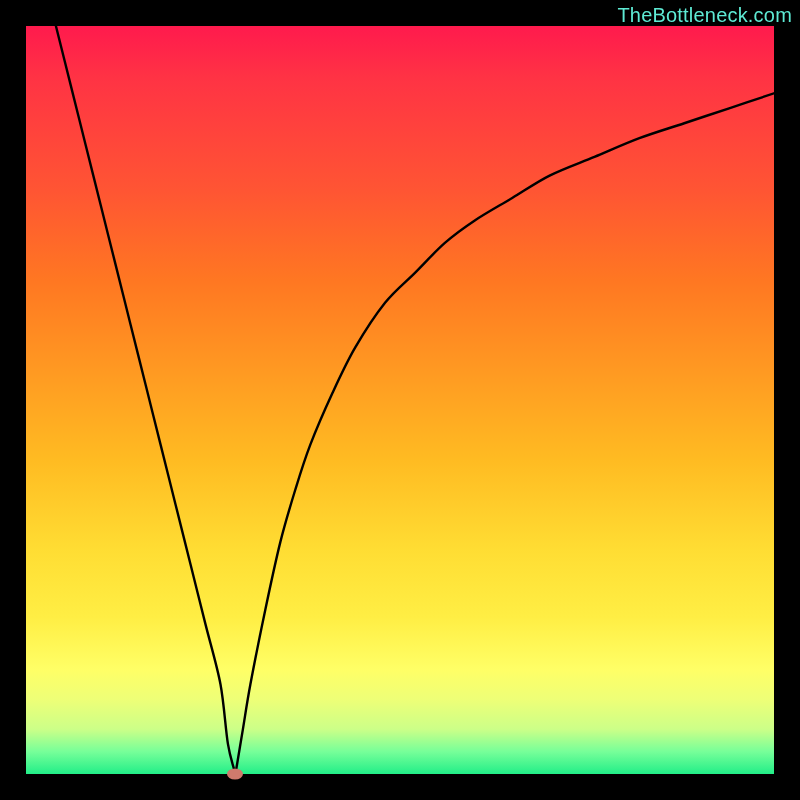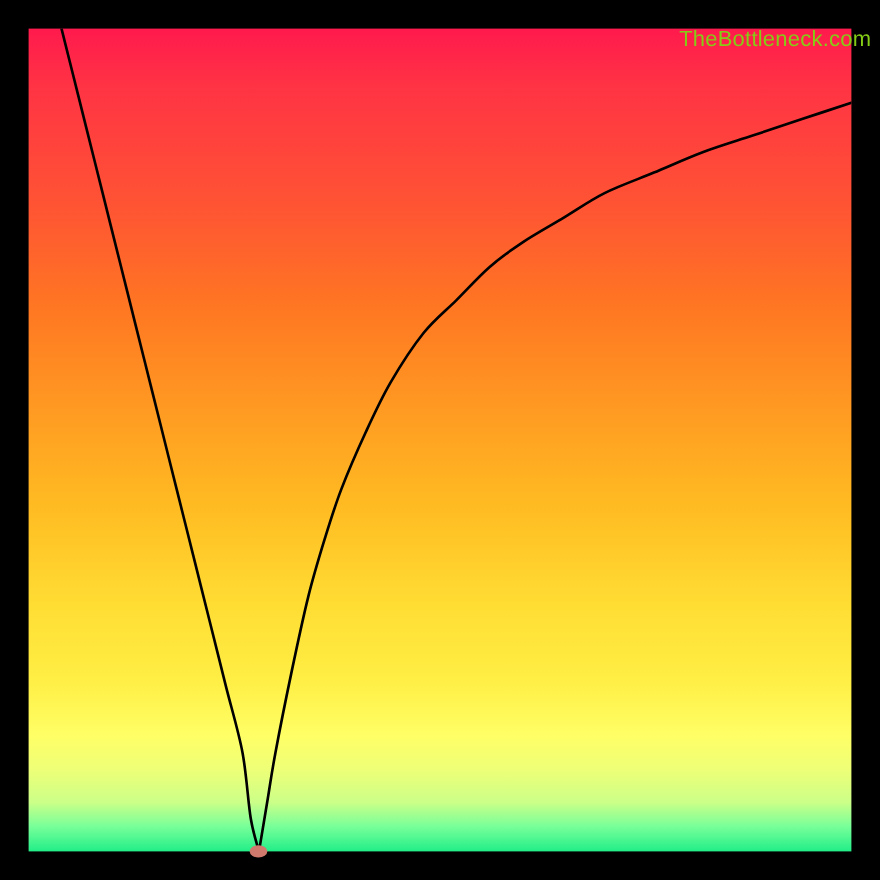--- a/index.html
+++ b/index.html
@@ -39,23 +39,22 @@
       #77ff99 97%,
       #22ee88 100%
     );
   }
   .watermark {
     position: absolute;
     top: 4px;
     right: 8px;
     font-family: Arial, Helvetica, sans-serif;
     font-size: 20px;
-    color: #84cc16;
+    color: #5eead4;
     letter-spacing: 0.2px;
-    margin-top: 21px;
   }
   .marker {
     position: absolute;
     width: 16px;
     height: 11px;
     background: #cf7a6d;
     border-radius: 50%;
     transform: translate(-50%, -50%);
   }
   svg.curve {

